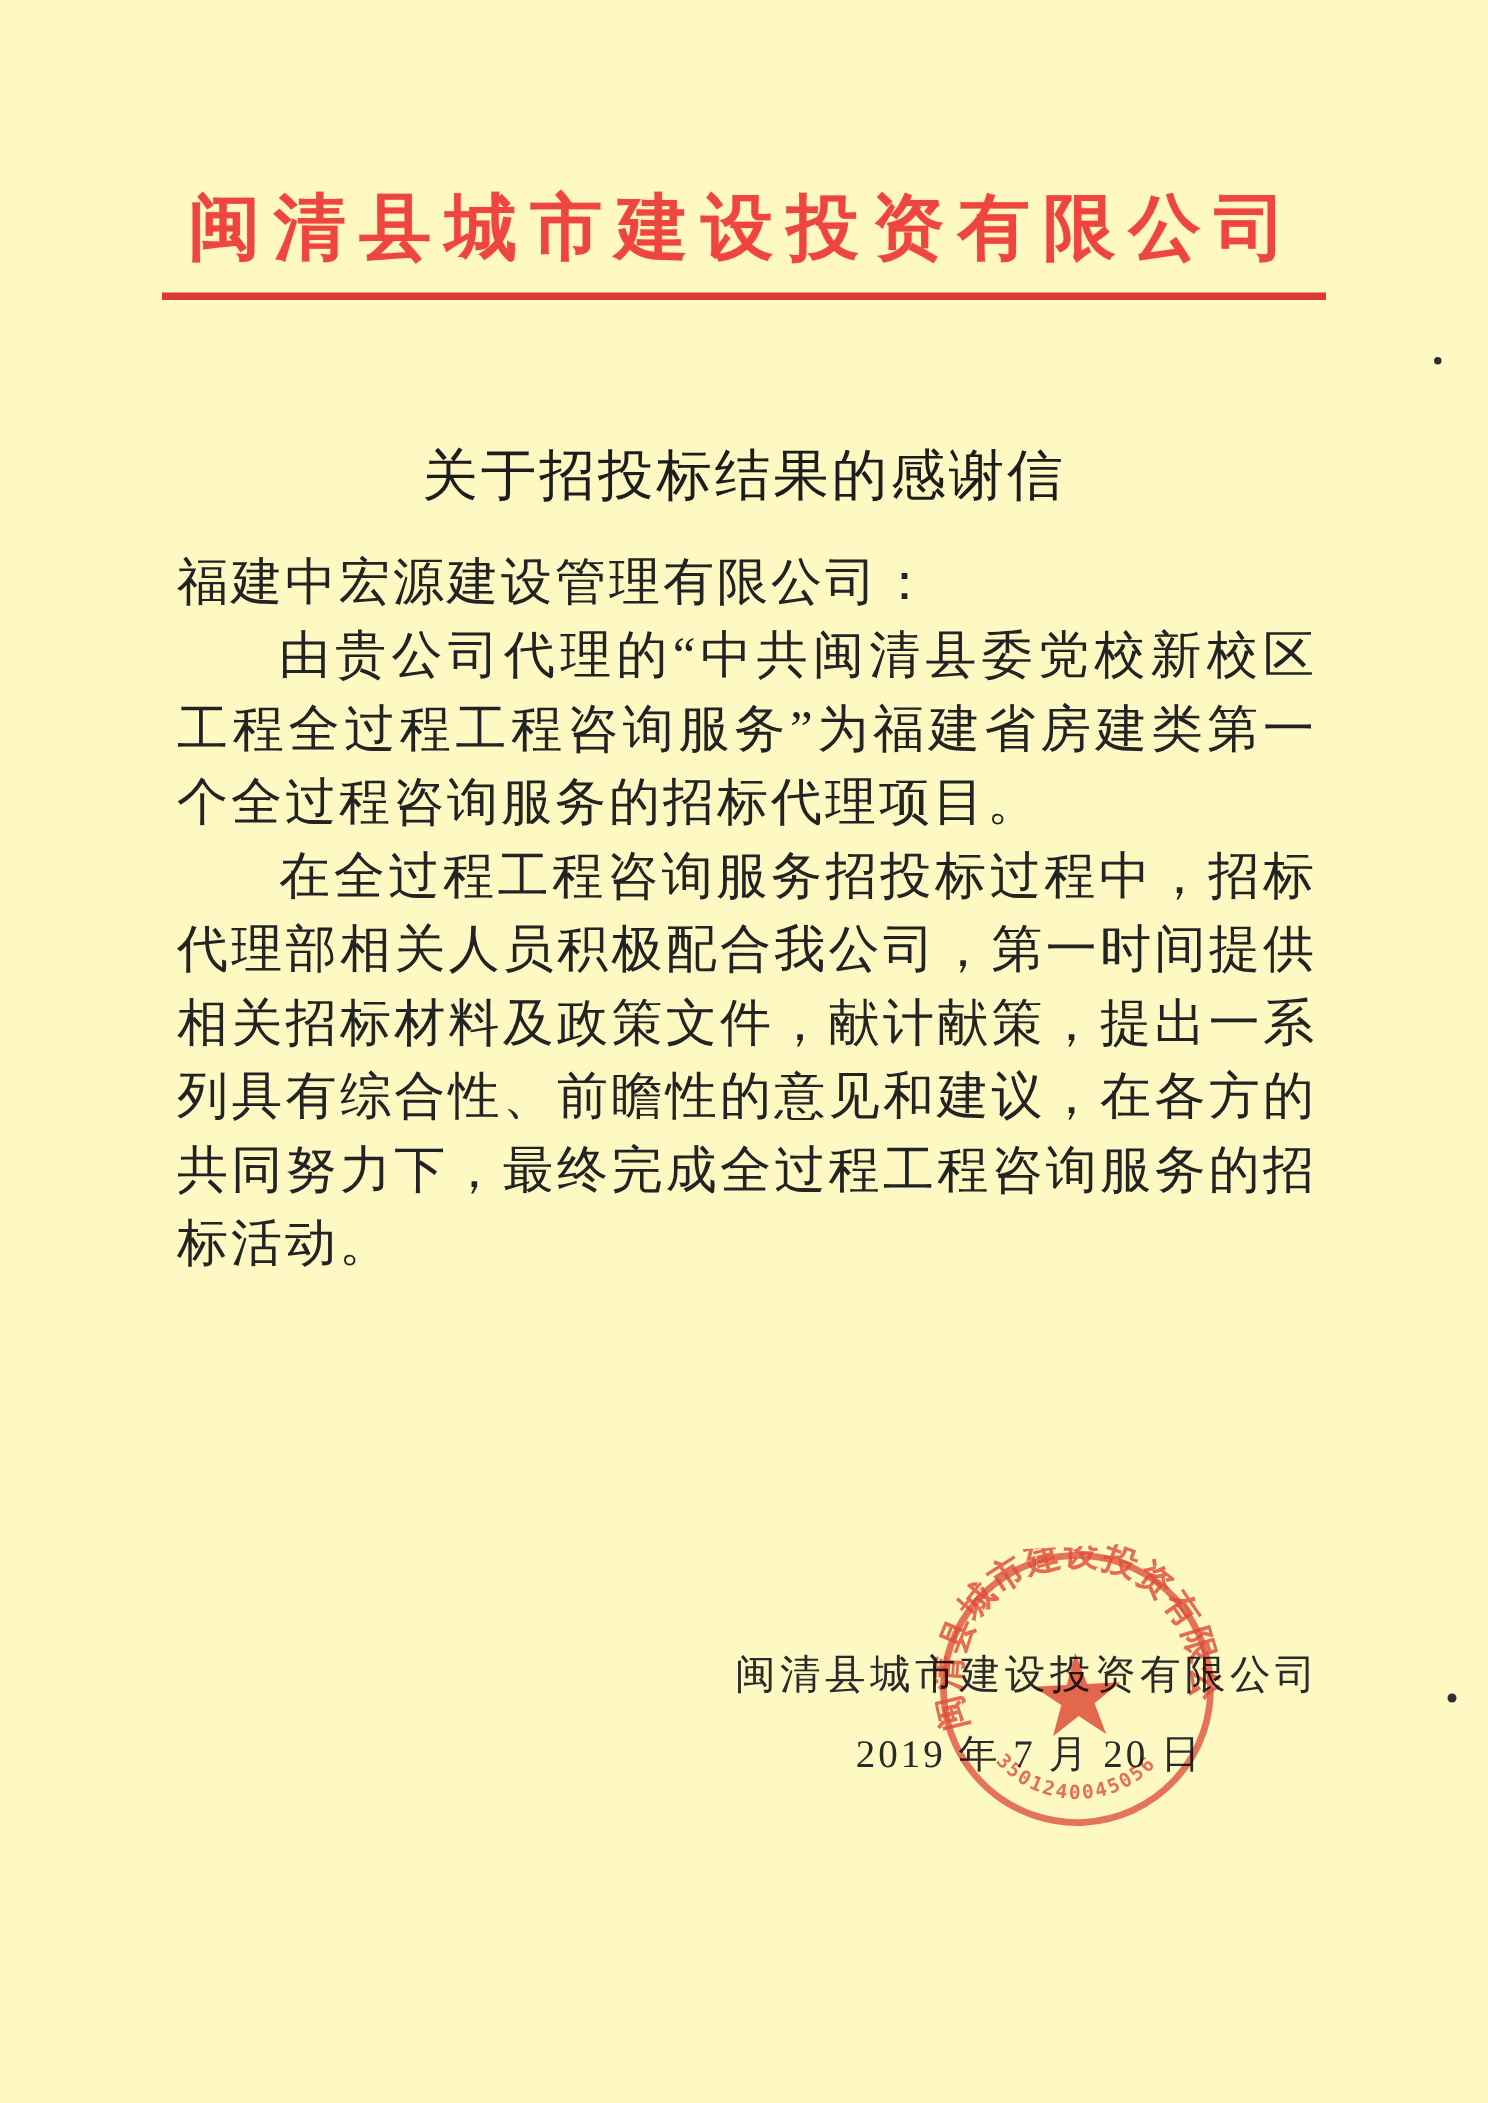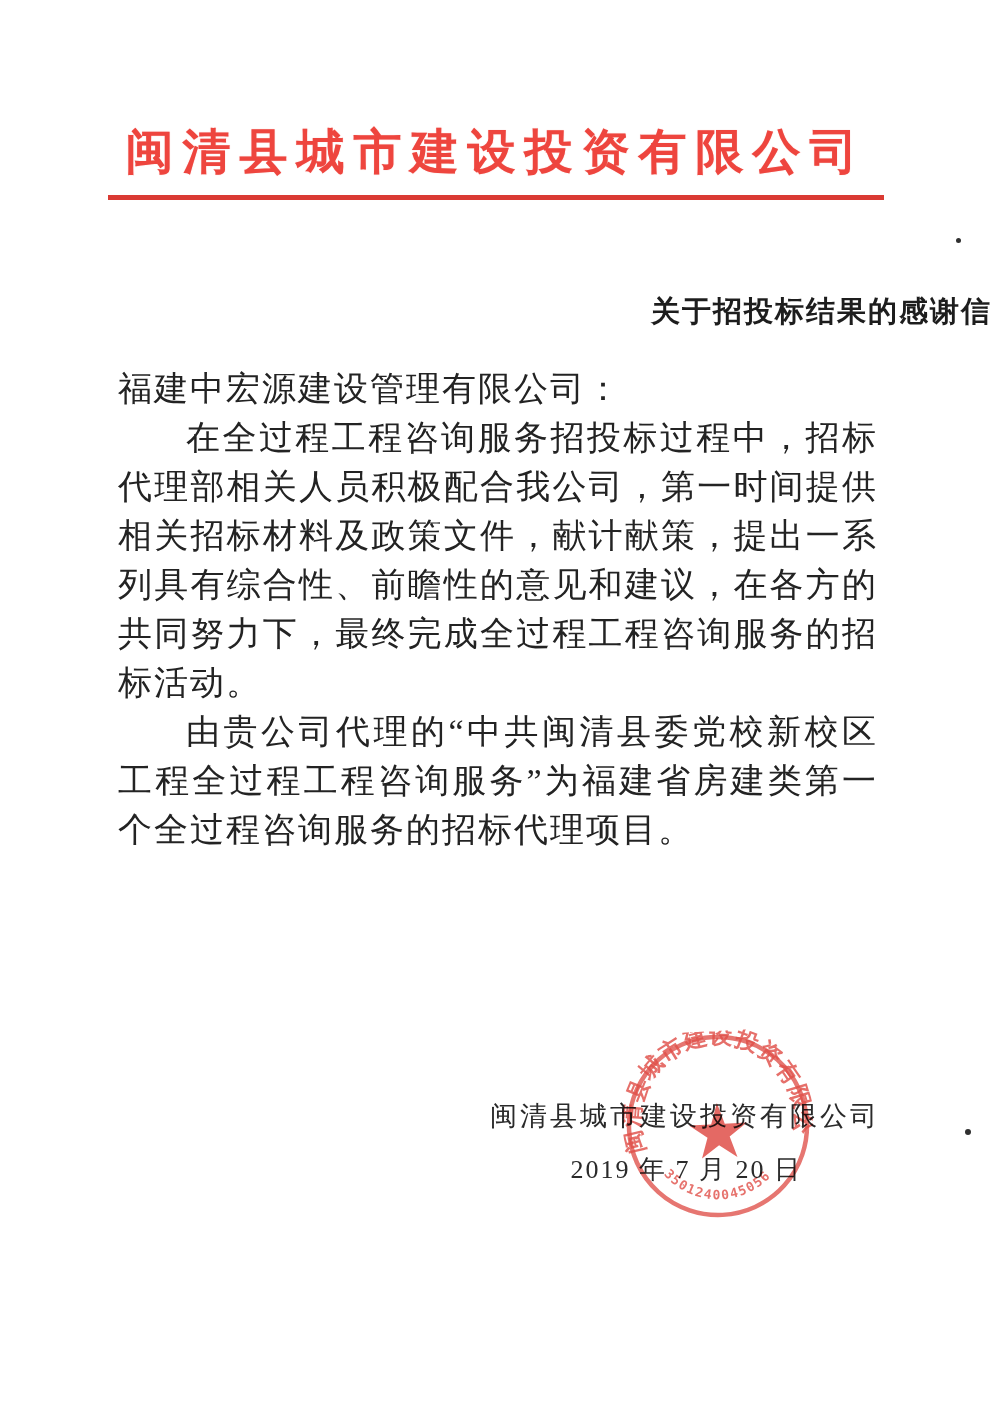--- a/index.html
+++ b/index.html
@@ -1,21 +1,21 @@
 <!DOCTYPE html>
 <html lang="zh"><head>
 <meta charset="utf-8">
 <style>
   html, body { margin: 0; padding: 0; background: #777; }
   .page {
     position: relative;
     width: 992px;
     height: 1402px;
     margin: 0 auto;
-    background: #ffffff;
+    background: #fef9c3;
     overflow: hidden;
     font-family: "Liberation Serif", "DejaVu Serif", serif;
     color: #262626;
   }
 
   
   .letterhead {
     position: absolute;
     top: 120px; left: 0; right: 0;
     text-align: center;
@@ -30,24 +30,24 @@
     position: absolute;
     top: 195px; left: 108px;
     width: 776px; height: 5px;
     background: #da3a33;
   }
 
   
   .doc-title {
     position: absolute;
     top: 292px; left: 0; right: 0;
-    text-align: right;
+    text-align: center;
     font-family: "Liberation Sans", "DejaVu Sans", sans-serif;
-    font-size: 29px;
-    font-weight: 700;
+    font-size: 37px;
+    font-weight: 400;
     letter-spacing: 2px;
     color: #1d1d1d;
     white-space: nowrap;
   }
 
   
   .letter-body {
     position: absolute;
     top: 364px; left: 118px;
     width: 760px;
@@ -102,22 +102,22 @@
 
 <div class="page">
 
   <div class="letterhead">闽清县城市建设投资有限公司</div>
   <div class="red-rule"></div>
 
   <div class="doc-title">关于招投标结果的感谢信</div>
 
   <div class="letter-body">
     <p class="salutation">福建中宏源建设管理有限公司：</p>
+    <p>由贵公司代理的“中共闽清县委党校新校区工程全过程工程咨询服务”为福建省房建类第一个全过程咨询服务的招标代理项目。</p>
     <p>在全过程工程咨询服务招投标过程中，招标代理部相关人员积极配合我公司，第一时间提供相关招标材料及政策文件，献计献策，提出一系列具有综合性、前瞻性的意见和建议，在各方的共同努力下，最终完成全过程工程咨询服务的招标活动。</p>
-    <p>由贵公司代理的“中共闽清县委党校新校区工程全过程工程咨询服务”为福建省房建类第一个全过程咨询服务的招标代理项目。</p>
   </div>
 
   <div class="signoff-company">闽清县城市建设投资有限公司</div>
   <div class="signoff-date">2019 年 7 月 20 日</div>
 
   <div class="stamp">
     <svg viewBox="0 0 190 190" xmlns="http://www.w3.org/2000/svg">
       <defs>
         <path id="arcTop" d="M 22,118 A 78,78 0 1 1 168,118" fill="none"></path>
         <path id="arcBottom" d="M 37,139 A 72,72 0 0 0 153,139" fill="none"></path>

